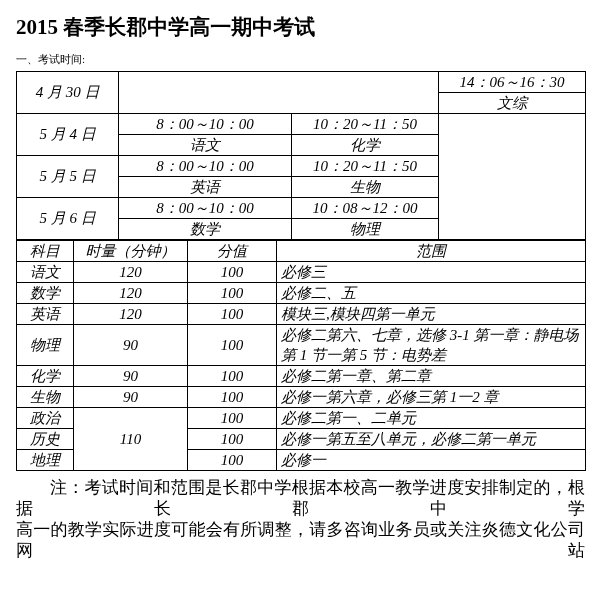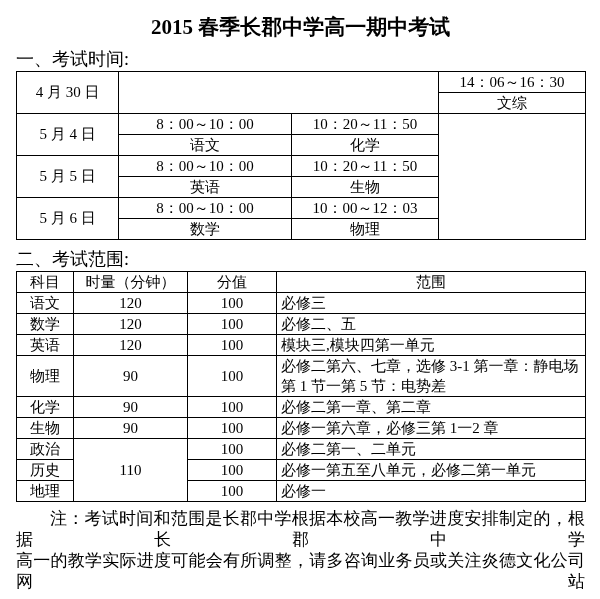--- a/index.html
+++ b/index.html
@@ -6,41 +6,41 @@
   html, body { margin: 0; padding: 0; }
   body {
     width: 600px; height: 599px;
     background: #ffffff;
     color: #000000;
     font-family: "Liberation Serif", "DejaVu Serif", serif;
     overflow: hidden;
   }
   .doc { padding: 6px 15px 0 16px; width: 600px; }
   .title {
-    text-align: center;
     font-size: 21px;
     font-weight: bold;
     margin: 8px 0 0 0;
     line-height: 26px;
   }
   .subtitle {
     text-align: center;
     font-size: 17px;
     margin: 12px 0 0 0;
     line-height: 22px;
   }
   .section-label {
-    font-size: 18px;
+    font-size: 11px;
     margin: 10px 0 2px 0;
     line-height: 19px;
   }
   table {
     border-collapse: collapse;
     table-layout: fixed;
     width: 569px;
+    font-style: italic;
   }
   td, th {
     border: 1px solid #000000;
     font-size: 15px;
     font-weight: normal;
     text-align: center;
     vertical-align: middle;
     padding: 0;
     overflow: hidden;
     line-height: 19px;
@@ -105,30 +105,29 @@
         <td>10：20～11：50</td>
       </tr>
       <tr>
         <td>英语</td>
         <td>生物</td>
       </tr>
 
       <tr>
         <td rowspan="2">5 月 6 日</td>
         <td>8：00～10：00</td>
-        <td>10：00～12：03</td>
+        <td>10：08～12：00</td>
       </tr>
       <tr>
         <td>数学</td>
         <td>物理</td>
       </tr>
     </tbody>
   </table>
 
-  <div class="section-label">二、考试范围:</div>
 
   <table class="scope">
     <colgroup>
       <col style="width:57px">
         <col style="width:114px">
         <col style="width:89px">
         <col style="width:309px">
     </colgroup>
     <tbody>
       <tr>

